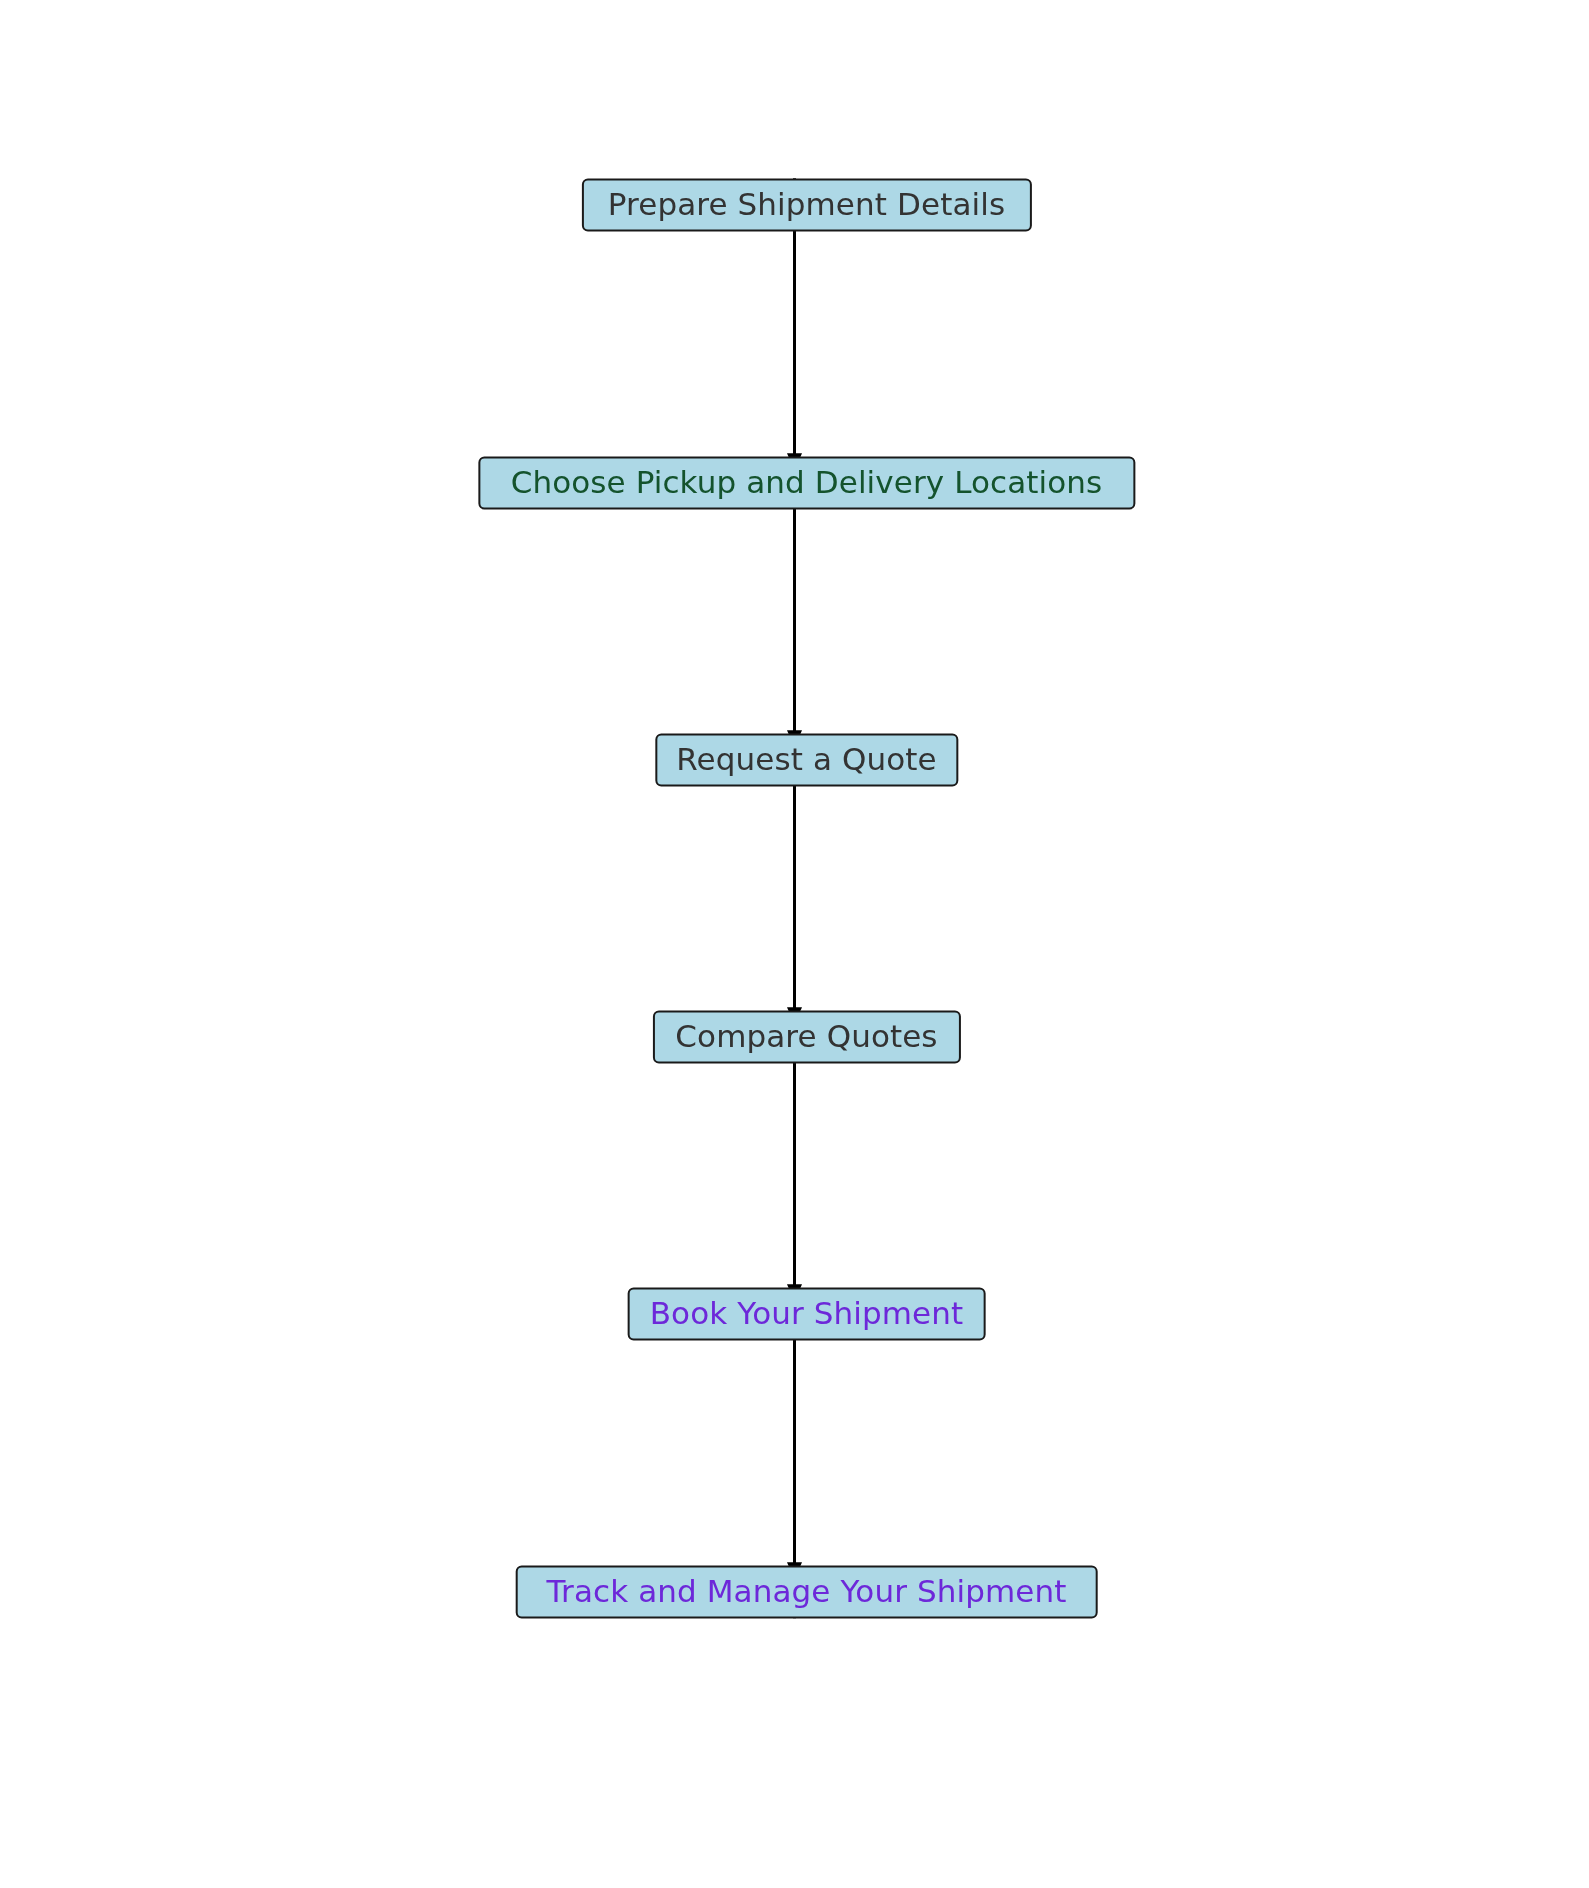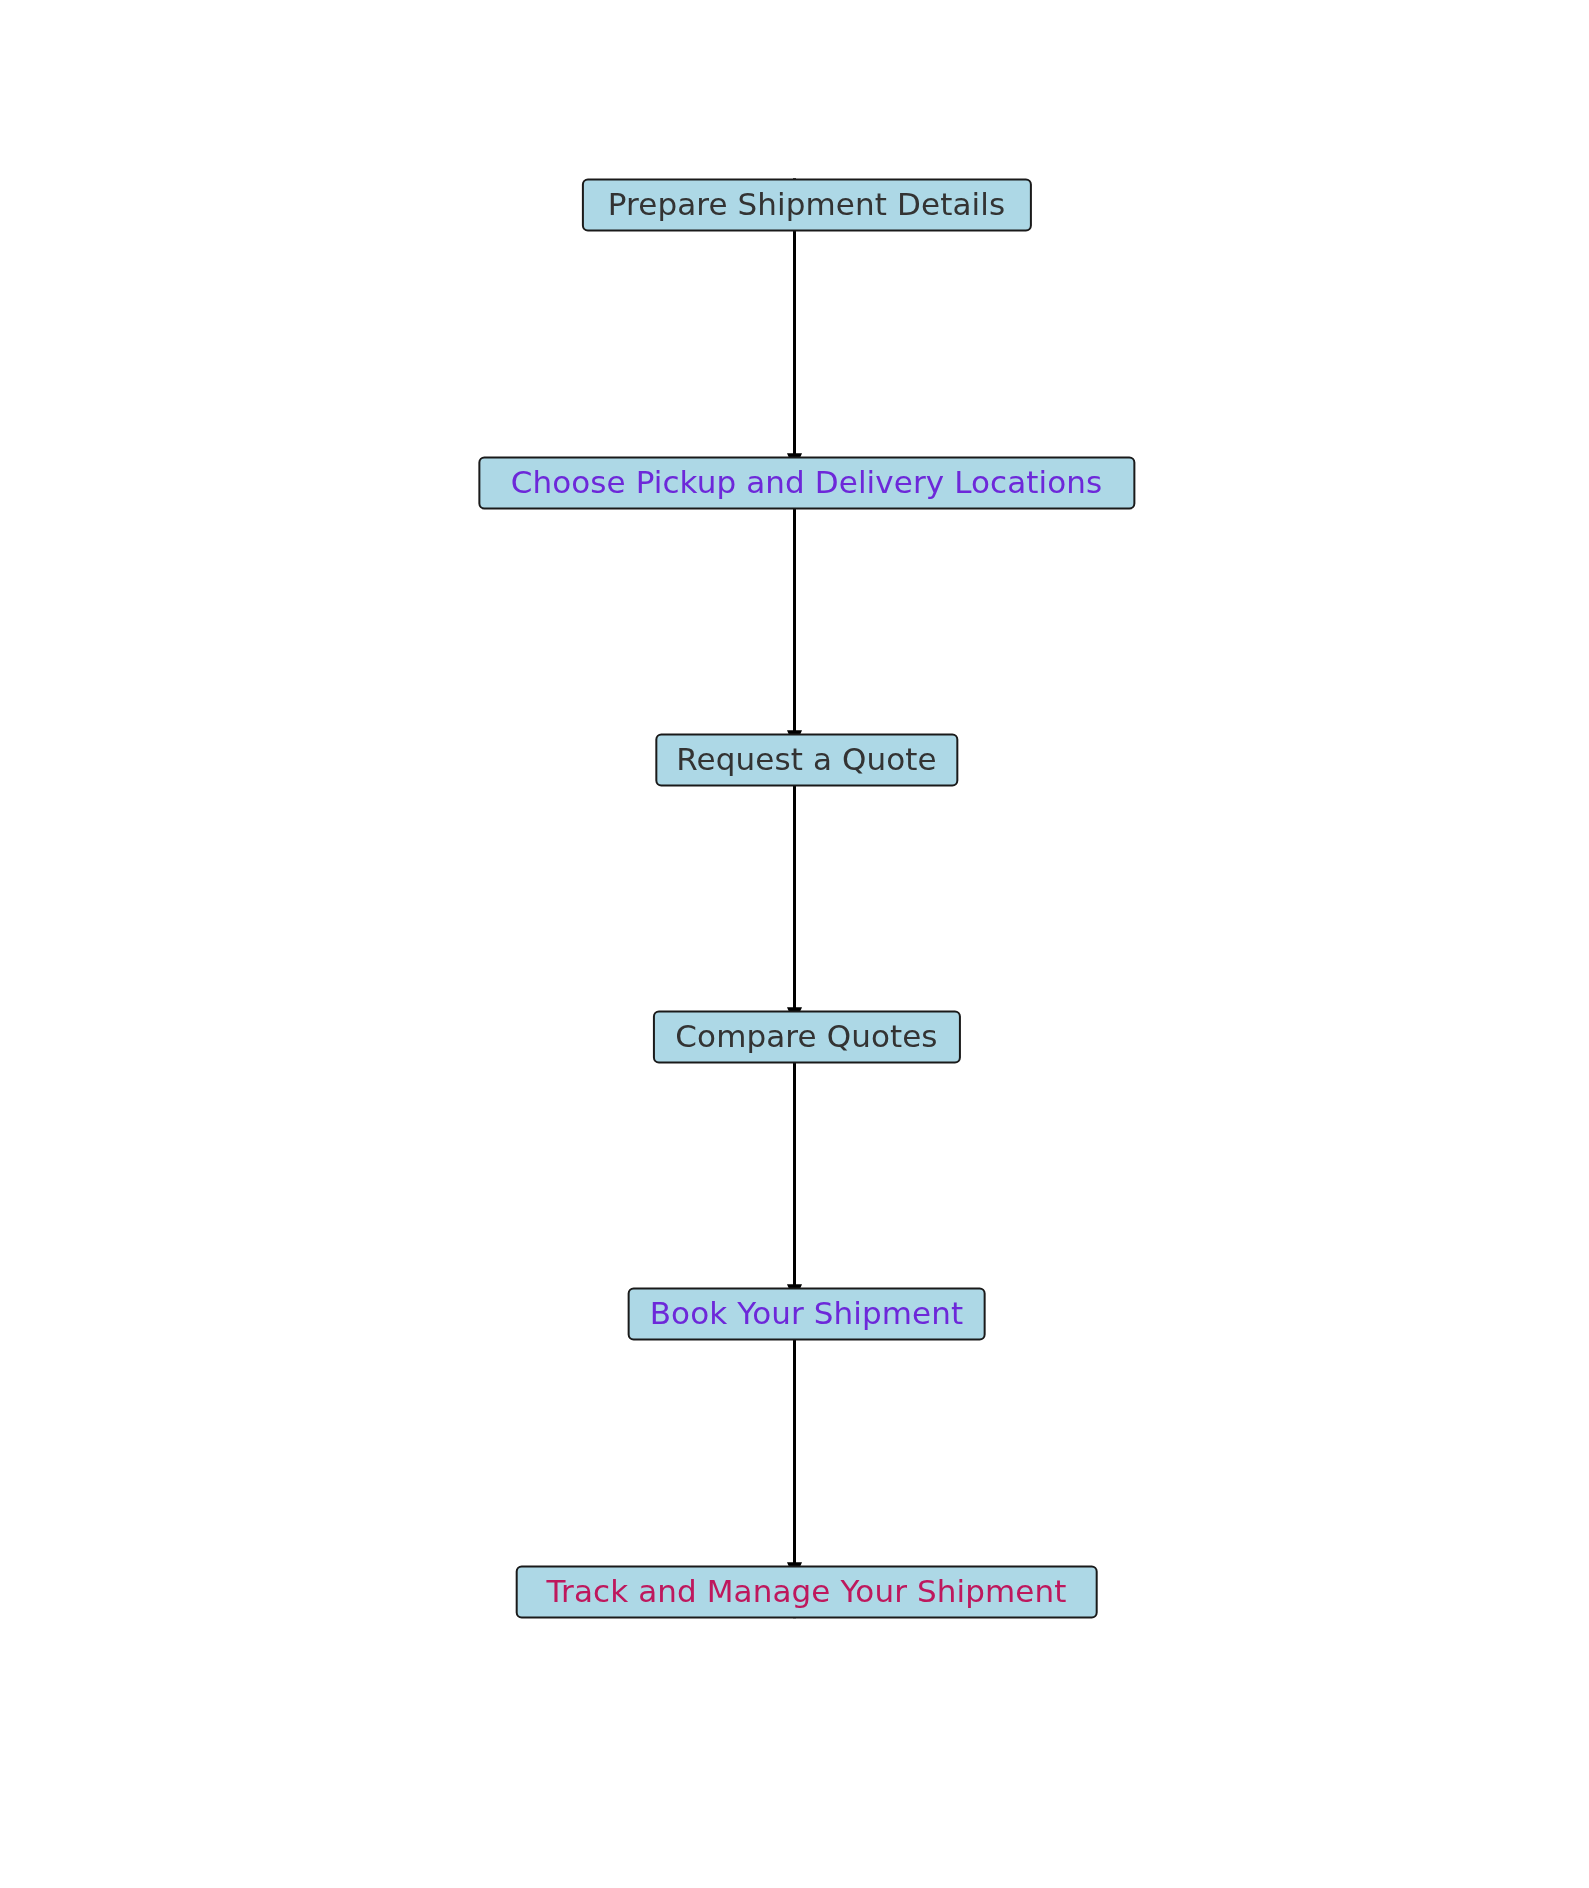--- a/index.html
+++ b/index.html
@@ -79,29 +79,29 @@
         <line x1="794.5" y1="1287.1632653061224" x2="794.5" y2="1618.2857142857142" stroke="#000000" stroke-width="3"></line>
         <path d="M787,1562.3061224489795 L794.5,1579.3061224489795 L802,1562.3061224489795 Z" fill="#000000"></path>
       </g>
   </svg>
 
   <div id="node-layer">
       <div class="node" style="left: 794.5px; top: 204.694px; width: 450.217px; height: 52.9796px; background: rgb(173, 216, 230); border-color: rgb(26, 26, 26);">
         <span class="node-label" style="color: rgb(51, 51, 51);">Prepare Shipment Details</span>
       </div>
       <div class="node" style="left: 794.5px; top: 482.837px; width: 657.268px; height: 52.9796px; background: rgb(173, 216, 230); border-color: rgb(26, 26, 26);">
-        <span class="node-label" style="color: #6d28d9;">Choose Pickup and Delivery Locations</span>
+        <span class="node-label" style="color: #14532d;">Choose Pickup and Delivery Locations</span>
       </div>
       <div class="node" style="left: 794.5px; top: 759.776px; width: 303.355px; height: 52.9796px; background: rgb(173, 216, 230); border-color: rgb(26, 26, 26);">
         <span class="node-label" style="color: rgb(51, 51, 51);">Request a Quote</span>
       </div>
       <div class="node" style="left: 794.5px; top: 1036.71px; width: 308.17px; height: 52.9796px; background: rgb(173, 216, 230); border-color: rgb(26, 26, 26);">
         <span class="node-label" style="color: rgb(51, 51, 51);">Compare Quotes</span>
       </div>
       <div class="node" style="left: 794.5px; top: 1313.65px; width: 358.729px; height: 52.9796px; background: rgb(173, 216, 230); border-color: rgb(26, 26, 26);">
         <span class="node-label" style="color: #6d28d9;">Book Your Shipment</span>
       </div>
       <div class="node" style="left: 794.5px; top: 1591.8px; width: 582.633px; height: 52.9796px; background: rgb(173, 216, 230); border-color: rgb(26, 26, 26);">
-        <span class="node-label" style="color: #be185d;">Track and Manage Your Shipment</span>
+        <span class="node-label" style="color: #6d28d9;">Track and Manage Your Shipment</span>
       </div>
     </div>
 
 </div>
 
 </body></html>

